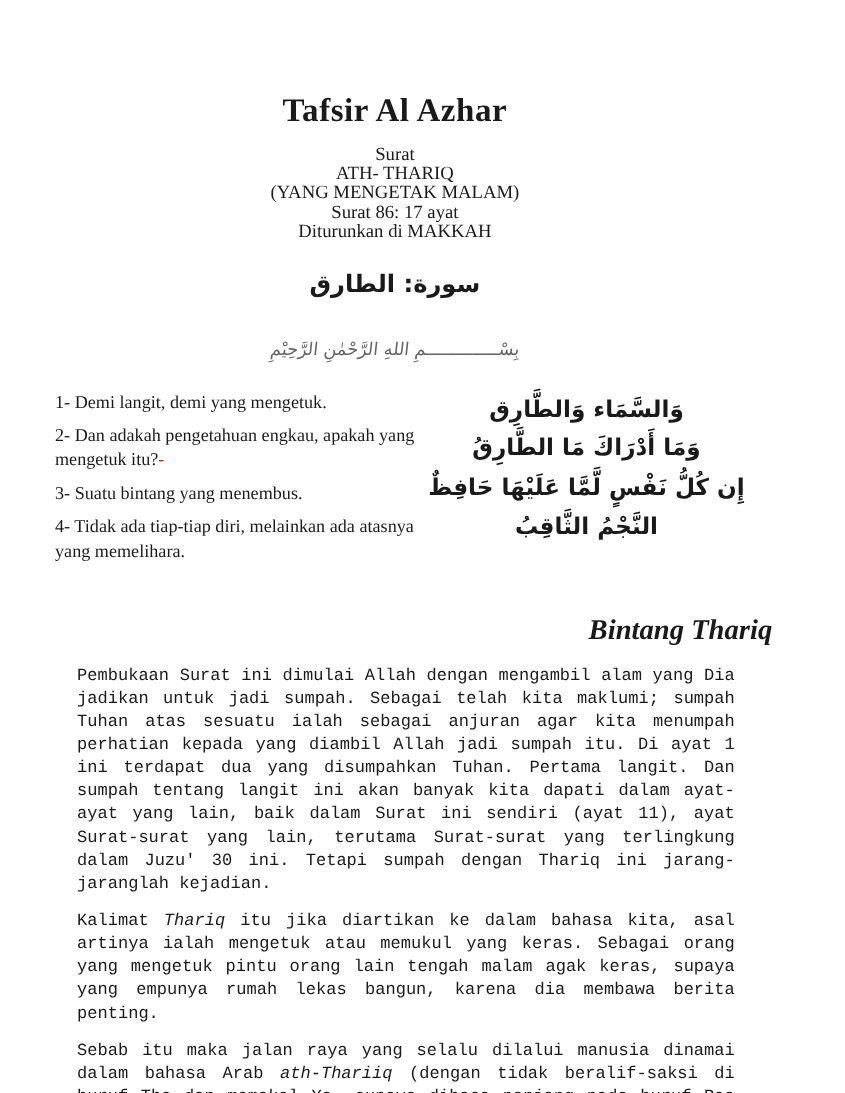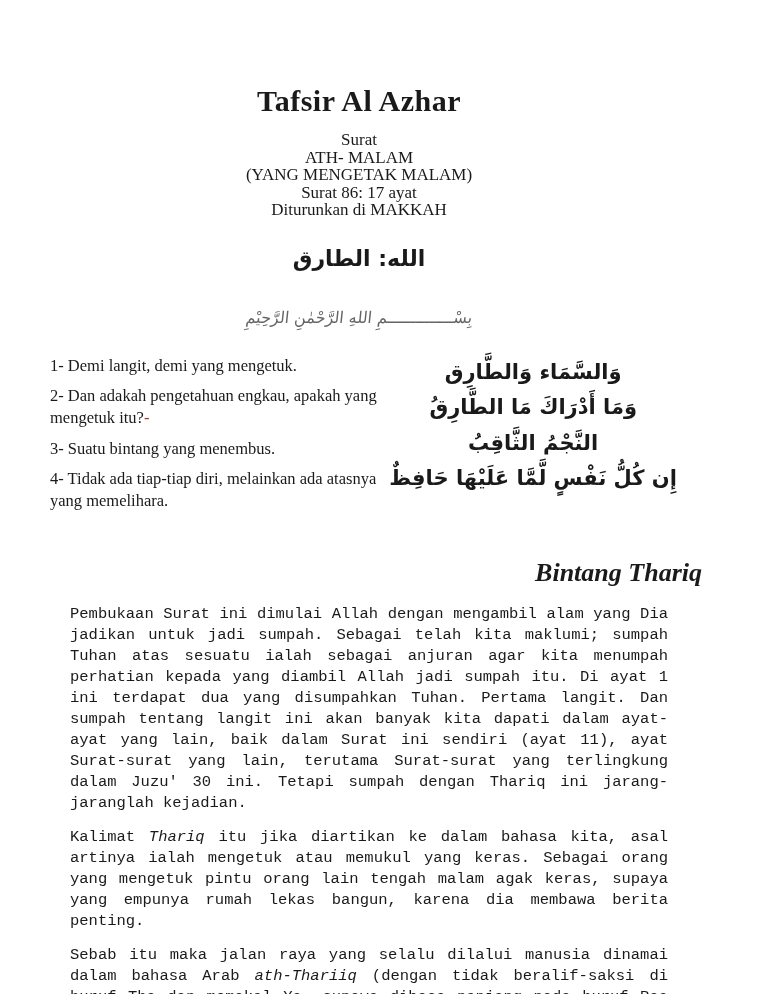--- a/index.html
+++ b/index.html
@@ -106,42 +106,42 @@
 </style>
 </head>
 <body>
 
 <div class="page">
 
   <h1 class="doc-title">Tafsir Al Azhar</h1>
 
   <div class="subtitles">
     <div>Surat</div>
-    <div>ATH- MALAM</div>
+    <div>ATH- THARIQ</div>
     <div>(YANG MENGETAK MALAM)</div>
     <div>Surat 86: 17 ayat</div>
     <div>Diturunkan di MAKKAH</div>
   </div>
 
-  <div class="surah-title-ar">الله: الطارق</div>
+  <div class="surah-title-ar">سورة: الطارق</div>
 
   <div class="bismillah">بِسْــــــــــــــمِ اللهِ الرَّحْمٰنِ الرَّحِيْمِ</div>
 
   <div class="verses">
     <div class="verses-left">
       <p><span>1- Demi langit, demi yang mengetuk.</span></p>
       <p><span>2- Dan adakah pengetahuan engkau, apakah yang mengetuk itu?</span><span class="red-dash">-</span></p>
       <p><span>3- Suatu bintang yang menembus.</span></p>
       <p><span>4- Tidak ada tiap-tiap diri, melainkan ada atasnya yang memelihara.</span></p>
     </div>
     <div class="verses-right">
       <div>وَالسَّمَاء وَالطَّارِق</div>
       <div>وَمَا أَدْرَاكَ مَا الطَّارِقُ</div>
+      <div>إِن كُلُّ نَفْسٍ لَّمَّا عَلَيْهَا حَافِظٌ</div>
       <div>النَّجْمُ الثَّاقِبُ</div>
-      <div>إِن كُلُّ نَفْسٍ لَّمَّا عَلَيْهَا حَافِظٌ</div>
     </div>
   </div>
 
   <h2 class="section-heading">Bintang Thariq</h2>
 
   <div class="body-text">
     <p><span>Pembukaan Surat ini dimulai Allah dengan mengambil alam yang Dia jadikan untuk jadi sumpah. Sebagai telah kita maklumi; sumpah Tuhan atas sesuatu ialah sebagai anjuran agar kita menumpah perhatian kepada yang diambil Allah jadi sumpah itu. Di ayat 1 ini terdapat dua yang disumpahkan Tuhan. Pertama langit. Dan sumpah tentang langit ini akan banyak kita dapati dalam ayat-ayat yang lain, baik dalam Surat ini sendiri (ayat 11), ayat Surat-surat yang lain, terutama Surat-surat yang terlingkung dalam Juzu' 30 ini. Tetapi sumpah dengan Thariq ini jarang-jaranglah kejadian.</span></p>
     <p><span>Kalimat </span><i>Thariq</i><span> itu jika diartikan ke dalam bahasa kita, asal artinya ialah mengetuk atau memukul yang keras. Sebagai orang yang mengetuk pintu orang lain tengah malam agak keras, supaya yang empunya rumah lekas bangun, karena dia membawa berita penting.</span></p>
     <p><span>Sebab itu maka jalan raya yang selalu dilalui manusia dinamai dalam bahasa Arab </span><i>ath-Thariiq</i><span> (dengan tidak beralif-saksi di huruf Tha dan memakal Ya, supaya dibaca panjang pada huruf Raa yang baris di bawah). Sebab jalan raya itu selalu diketuk oleh kaki manusia, kaki kuda dan roda kendaraan yang lalu lintas.</span></p>
   </div>

